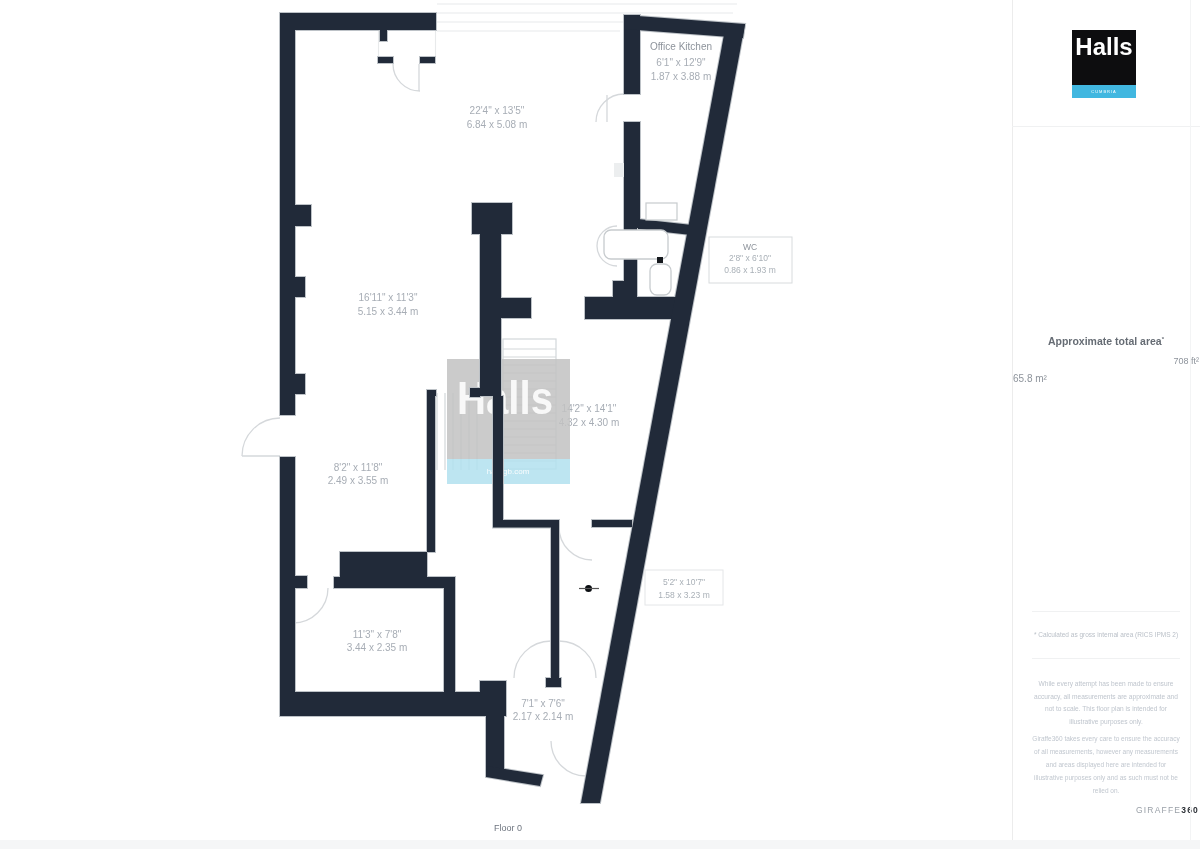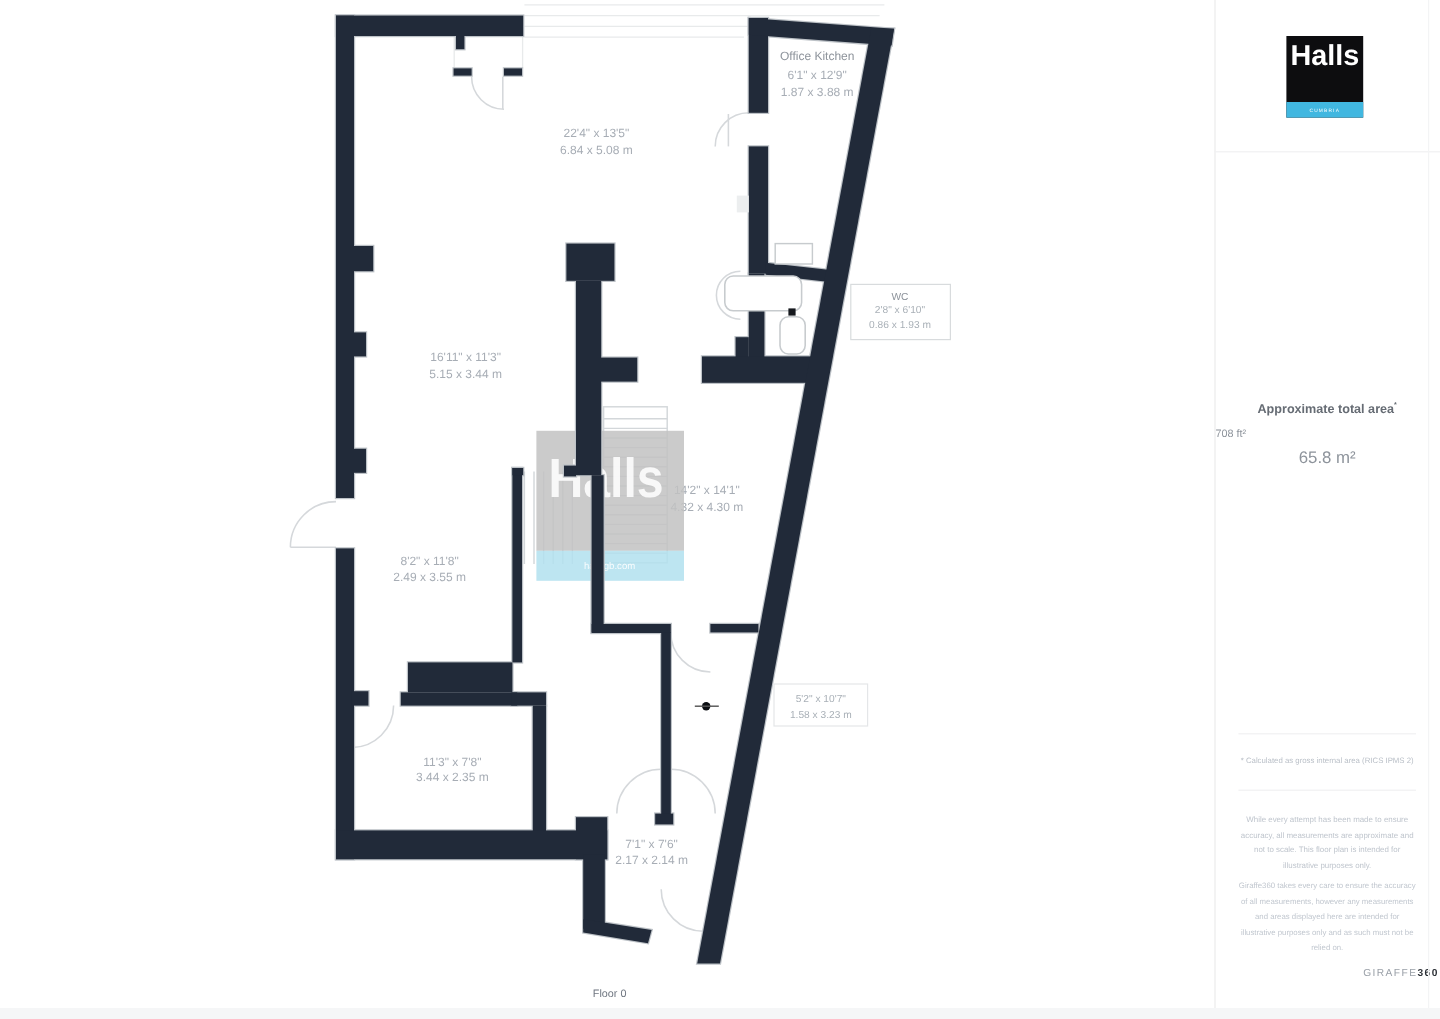--- a/index.html
+++ b/index.html
@@ -137,22 +137,22 @@
 
 <div class="abs" style="left:1012px;top:0;width:188px;height:849px;border-left:1px solid #ececec;"></div>
 <div class="abs" style="left:1012px;top:126px;width:188px;height:1px;background:#f0f1f2;"></div>
 
 <div class="abs" style="left:1072px;top:30px;width:64px;height:68px;background:#0d0d0f;">
   <div style="text-align:center;color:#ffffff;font-size:24px;font-weight:bold;margin-top:3px;">Halls</div>
   <div style="position:absolute;left:0;bottom:0;width:64px;height:13px;background:#41b7e0;color:#fff;font-size:4px;text-align:center;line-height:13px;letter-spacing:1px;">CUMBRIA</div>
 </div>
 
 <div class="abs" style="left:1013px;top:335px;width:186px;text-align:center;color:#666c74;font-size:10.5px;font-weight:bold;">Approximate total area<sup style="font-size:6px">*</sup></div>
-<div class="abs" style="left:1013px;top:356px;width:186px;text-align:left;color:#8d939b;font-size:9px;">708 ft²</div>
-<div class="abs" style="left:1013px;top:373px;width:186px;text-align:center;color:#8d939b;font-size:14px;">65.8 m²</div>
+<div class="abs" style="left:1013px;top:356px;width:186px;text-align:right;color:#8d939b;font-size:9px;">708 ft²</div>
+<div class="abs" style="left:1013px;top:373px;width:186px;text-align:left;color:#8d939b;font-size:10px;">65.8 m²</div>
 
 <div class="abs" style="left:1032px;top:611px;width:148px;height:1px;background:#f0f1f2;"></div>
 <div class="abs" style="left:1032px;top:658px;width:148px;height:1px;background:#f0f1f2;"></div>
 
 <div class="abs" style="left:1013px;top:631px;width:186px;text-align:center;color:#b9bfc7;font-size:6.5px;">* Calculated as gross internal area (RICS IPMS 2)</div>
 
 <div class="abs" style="left:1032px;top:678px;width:148px;text-align:center;color:#bfc5cd;font-size:6.6px;line-height:12.6px;">
 While every attempt has been made to ensure accuracy, all measurements are approximate and not to scale. This floor plan is intended for illustrative purposes only.
 </div>
 

